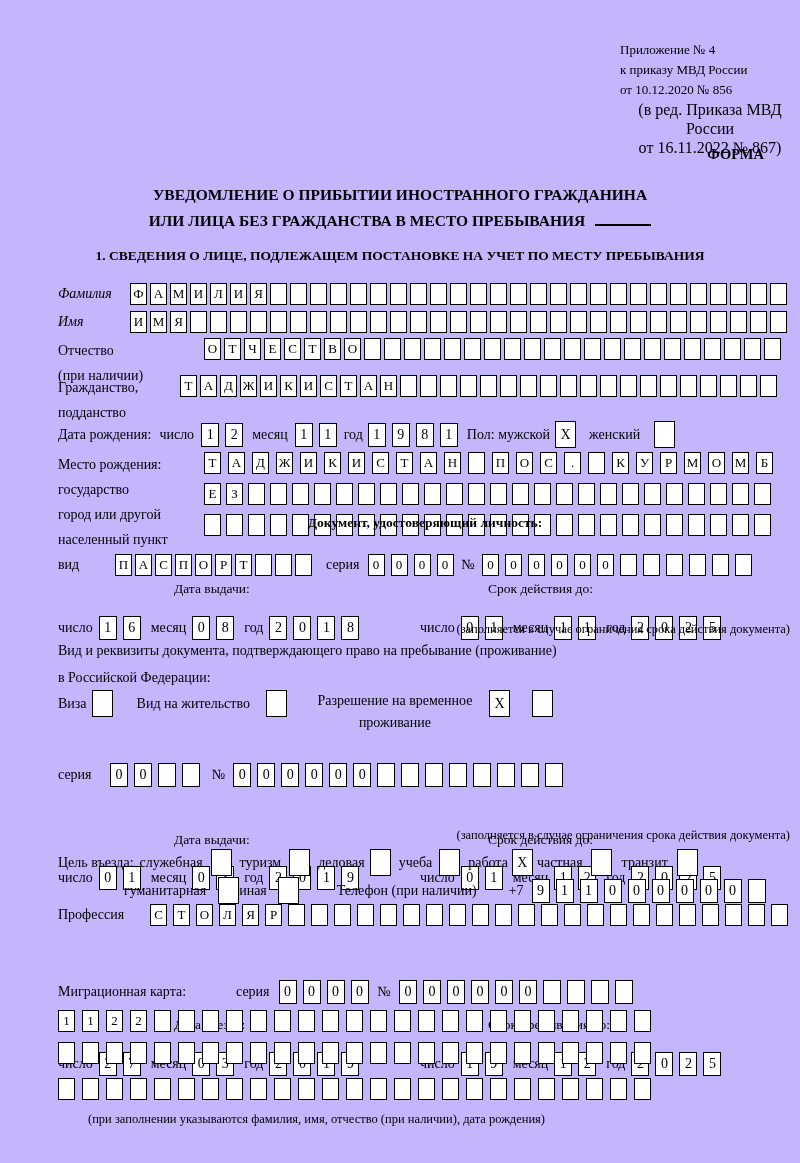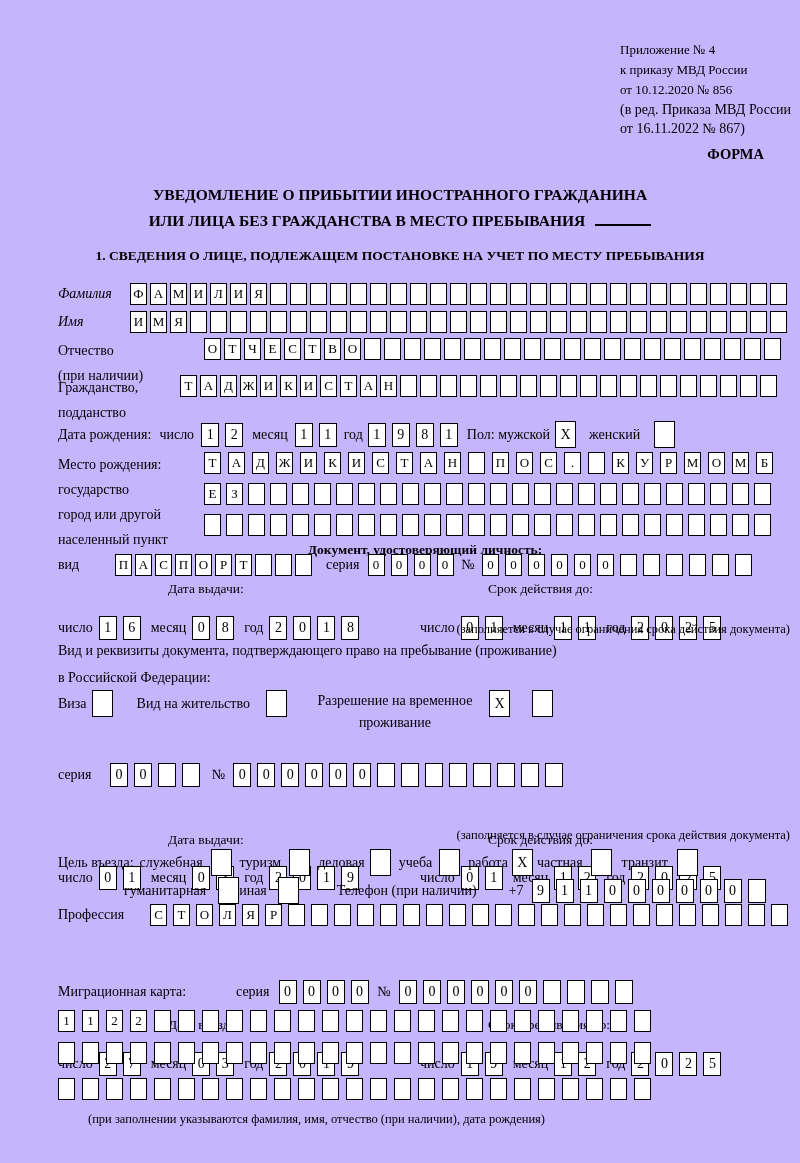--- a/index.html
+++ b/index.html
@@ -29,33 +29,33 @@
     flex:none; width:21px; height:27px; border:1.6px solid #000;
     display:inline-flex; align-items:center; justify-content:center;
     font-size:14px; background:#fff;
   }
 
   .lbl { flex:none; }
   .w72 { width:72px;font-style:italic; } .w146 { width:146px; } .w122 { width:122px; }
   .w92 { width:92px; } .w115 { width:115px; } .w178 { width:178px; }
 
   .appendix { position:absolute; left:620px; top:40px; font-size:13px; line-height:20px; }
-  .appendix .rev { font-size:14px; line-height:19px; }
+  .appendix .rev { font-size:16px; line-height:19px;text-align:center; }
   .appendix .rev:first-of-type { margin-top:3px; }
   .forma { position:absolute; right:36px; top:146px; font-weight:bold; font-size:14.5px; }
   .title { position:absolute; left:0; right:0; top:182px; text-align:center;
            font-weight:bold; font-size:15.5px; line-height:26px; }
   .uline { display:inline-block; width:56px; border-bottom:2px solid #000; margin-left:10px; }
   .sec-h { position:absolute; left:0; right:0; top:248px; text-align:center;
            font-weight:bold; font-size:13.5px; }
 
   .mlines div { line-height:25px; }
   .doc-head { text-align:center; font-weight:bold; font-size:13.5px; }
   .dt-titles { position:relative; height:18px; font-size:13.5px; }
-  .dt-l { position:absolute; left:110px; } .dt-r { position:absolute; left:430px; }
+  .dt-l { position:absolute; left:116px; } .dt-r { position:absolute; left:430px; }
   .dates { position:relative; }
   .dgrp { display:flex; align-items:center; }
   .dgrp .dlbl { margin:0 6px 0 0; }
   .dgrp .cells { margin-right:10px; }
   .rgrp { position:absolute; left:362px; top:0; }
   .note-r { text-align:right; font-size:12.5px; padding-right:2px; }
   .opt-txt { text-align:center; line-height:22px; }
   .legal-note { font-size:12.5px; }
 </style>
 </head>
@@ -346,21 +346,21 @@
           <span class="cell"></span>
           <span class="cell"></span>
           <span class="cell"></span>
           <span class="cell"></span>
           <span class="cell"></span>
           <span class="cell"></span>
         </div>
     </span>
   </div>
 
-  <div class="abs doc-head" style="top:542px">Документ, удостоверяющий личность:</div>
+  <div class="abs doc-head" style="top:515px">Документ, удостоверяющий личность:</div>
 
   <div class="abs frow" style="top:554px">
     <span class="lbl" style="width:57px">вид</span>
     <span class="cells">
         <span class="cell">П</span>
         <span class="cell">А</span>
         <span class="cell">С</span>
         <span class="cell">П</span>
         <span class="cell">О</span>
         <span class="cell">Р</span>

